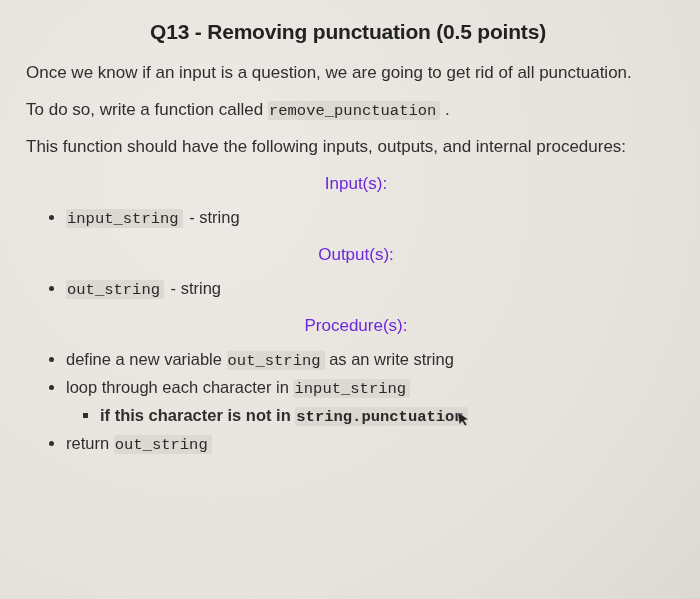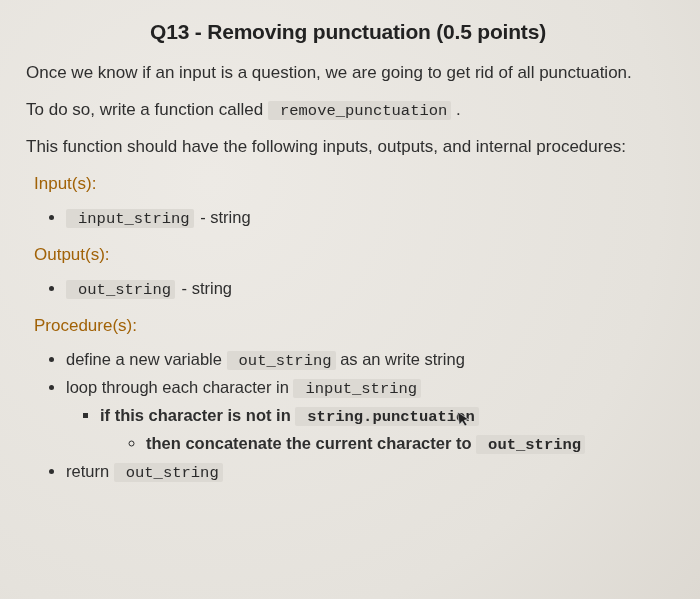--- a/index.html
+++ b/index.html
@@ -26,28 +26,29 @@
     letter-spacing: -0.2px;
     text-align: center;
   }
   .para {
     font-size: 17px;
     color: #2f2f2f;
     margin: 0 0 14px 8px;
   }
   .label {
     font-size: 17px;
-    color: #a16207;
+    color: #6d28d9;
     margin: 0 0 10px 16px;
+    text-align: center;
   }
   code.inline {
     font-family: "Menlo", "Consolas", "Courier New", monospace;
     font-size: 15.5px;
     background: #dcd9d3;
-    padding: 1px 4px 0px 12px;
+    padding: 1px 4px 0px 1px;
     border-radius: 2px;
     color: #2a2a2a;
   }
   ul.b1 {
     list-style: disc;
     margin: 0 0 14px 0;
     padding-left: 40px;
   }
   ul.b1 > li {
     font-size: 16.5px;
@@ -119,25 +120,20 @@
 <p class="label">Procedure(s):</p>
 <ul class="b1 tight">
   <li>
     <span>define a new variable </span><code class="inline">out_string</code><span> as an write string</span>
   </li>
   <li>
     <span>loop through each character in </span><code class="inline">input_string</code>
     <ul class="b2">
       <li>
         <span>if this character is not in </span><code class="inline">string.punctuation</code>
-        <ul class="b3">
-          <li>
-            <span>then concatenate the current character to </span><code class="inline">out_string</code>
-          </li>
-        </ul>
       </li>
     </ul>
   </li>
   <li>
     <span>return </span><code class="inline">out_string</code>
   </li>
 </ul>
 
 <div class="cursor">
   <svg width="14" height="18" viewBox="0 0 14 18">

